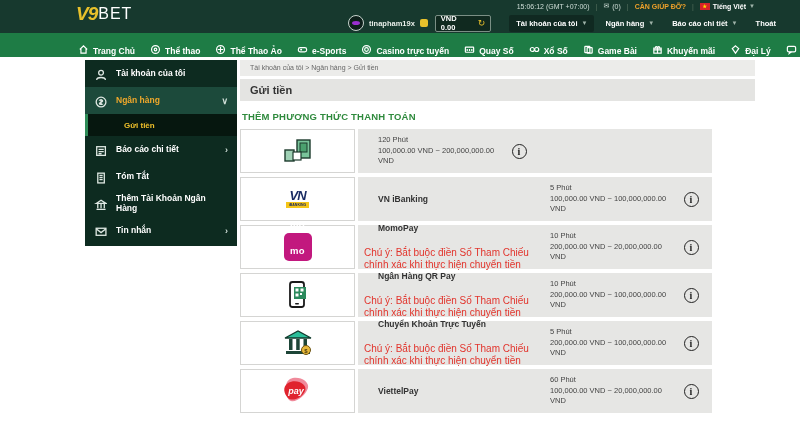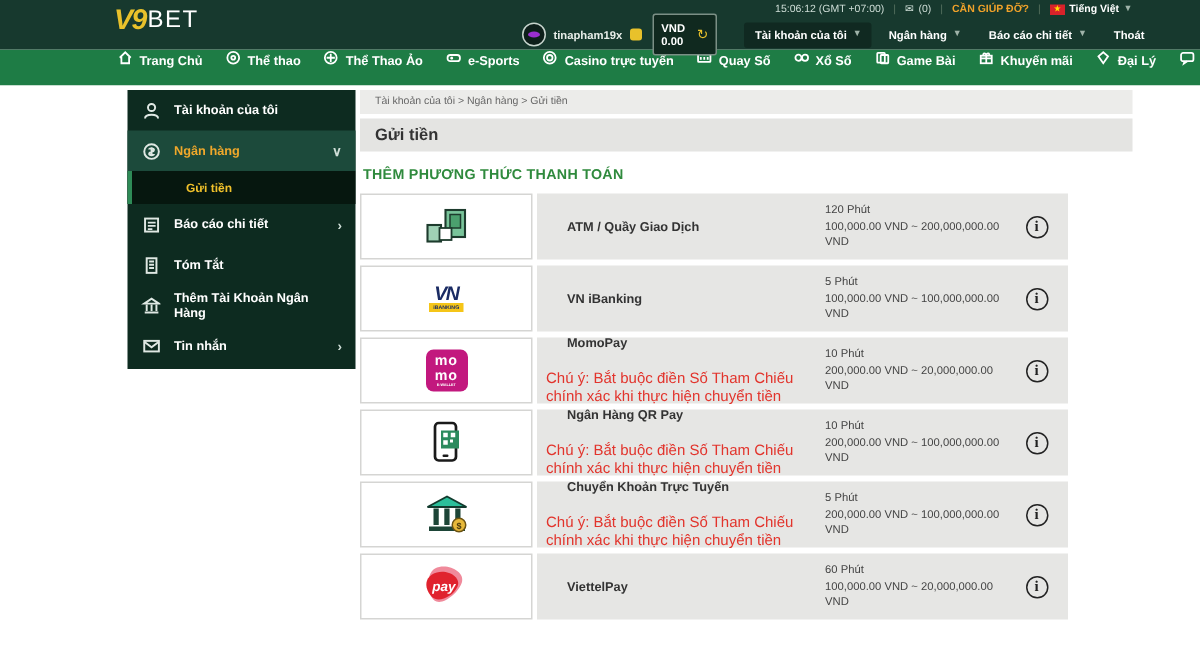--- a/index.html
+++ b/index.html
@@ -16,29 +16,29 @@
   .topbar-row1 .sep { color:#56705f; }
   .help { color:#f0a22a; font-weight:bold; cursor:pointer; }
   .flag { display:inline-block; width:10px; height:7px; background:#d8222a; color:#ffde00; font-size:5px; line-height:7px; text-align:center; }
   .lang { cursor:pointer; display:flex; align-items:center; gap:3px; color:#fff; font-weight:bold; }
   .caret { font-size:6px; color:#9fb3a9; }
   .topbar-row2 { position:absolute; left:348px; right:45px; top:13px; height:20px; display:flex; align-items:center; }
   .avatar { width:16px; height:16px; border-radius:50%; background:#0d1f1a; border:1px solid #c7d4cd; position:relative; cursor:pointer; flex:none; }
   .avatar::after { content:""; position:absolute; left:3px; top:5px; width:8px; height:4px; border-radius:50%; background:#9b2fd0; }
   .username { font-size:7.5px; font-weight:bold; margin-left:5px; color:#e8eee9; }
   .member-badge { width:8px; height:8px; background:#e8c12b; border-radius:2px; margin-left:5px; flex:none; cursor:pointer; }
-  .balance { margin-left:7px; background:#10291f; border:1px solid #7b8f85; border-radius:2px; height:28px; display:flex; align-items:center; padding:0 5px; gap:8px; cursor:pointer; }
+  .balance { margin-left:7px; background:#10291f; border:1px solid #7b8f85; border-radius:2px; height:17px; display:flex; align-items:center; padding:0 5px; gap:21px; cursor:pointer; }
   .balance-amt { font-size:7.5px; font-weight:bold; color:#fff; }
   .refresh { color:#e8c12b; font-size:9px; line-height:9px; }
   .acct-menu { display:flex; align-items:center; margin-left:18px; gap:4px; flex:1; justify-content:space-between; }
   .acct-item { font-size:7.5px; font-weight:bold; color:#fff; padding:4px 7px; cursor:pointer; display:flex; align-items:center; gap:4px; white-space:nowrap; }
   .acct-item.active { background:rgba(0,0,0,0.28); border-radius:2px; }
 
   
-  .mainnav { width:100%; height:24px; background:#1e7c45; display:flex; align-items:flex-start; padding-left:78px; gap:15px; }
+  .mainnav { width:100%; height:24px; background:#1e7c45; display:flex; align-items:flex-end; padding-left:78px; gap:15px; }
   .nav-item { display:flex; align-items:center; gap:4px; color:#fff; font-size:8.5px; font-weight:bold; cursor:pointer; white-space:nowrap; }
   .nav-item svg { width:11px; height:11px; stroke:#fff; fill:none; stroke-width:1.3; }
 
   
   .bodywrap { position:relative; width:100%; height:374px; background:#fff; }
   .sidebar { position:absolute; left:85px; top:3px; width:152px; background:#0d2b20; padding-bottom:2px; }
   .sb-item { display:flex; align-items:center; height:27px; padding:0 9px; cursor:pointer; color:#fff; }
   .sb-item.active { background:#1c4a3b; }
   .sb-item.active .sb-label { color:#f0a82b; }
   .sb-icon { width:13px; height:13px; flex:none; margin-right:9px; }
@@ -62,21 +62,21 @@
   .m-name { font-size:8.5px; font-weight:bold; color:#333; }
   .m-note { font-size:10px; color:#e2342c; margin-top:14px; margin-left:-14px; line-height:1.2; }
   .m-meta { width:128px; flex:none; font-size:7.5px; color:#444; line-height:1.4; }
   .m-info { width:26px; flex:none; display:flex; justify-content:center; }
   .info-circle { width:15px; height:15px; border:1.4px solid #222; border-radius:50%; font-family:"Liberation Serif", serif; font-size:10px; font-weight:bold; color:#222; text-align:center; line-height:13px; }
 
   
   .vn-logo { text-align:center; }
   .vn-logo .vn-main { font-size:13px; font-weight:bold; font-style:italic; color:#1a2b63; letter-spacing:-1px; line-height:11px; }
   .vn-logo .vn-sub { display:block; background:#f5c518; color:#1a2b63; font-size:3.5px; font-weight:bold; padding:1px 3px; margin-top:1px; }
-  .momo-logo { width:28px; height:28px; background:#c2187e; border-radius:5px; color:#fff; font-weight:bold; font-size:9.5px; line-height:9.5px; display:flex; flex-direction:column; align-items:center; justify-content:center; letter-spacing:0.5px; }
+  .momo-logo { width:28px; height:28px; background:#c2187e; border-radius:5px; color:#fff; font-weight:bold; font-size:9.5px; line-height:9.5px; display:flex; flex-direction:column; align-items:center; justify-content:center; letter-spacing:0.5px;gap:16px; }
   .momo-logo small { font-size:2.5px; letter-spacing:0; line-height:3px; }
 </style>
 </head>
 <body>
 
 <div class="page">
 
   <header class="topbar">
     <div class="logo">
       <span class="logo-v9">V9</span>
@@ -287,24 +287,20 @@
           <div class="method-row">
     <div class="logo-box">
               <svg width="34" height="26" viewBox="0 0 34 26">
                 <rect x="16" y="2" width="13" height="18" fill="#79c49a" stroke="#1d3b2d" stroke-width="1.4"></rect>
                 <rect x="19" y="5" width="7" height="9" fill="#4ba06e" stroke="#1d3b2d" stroke-width="1"></rect>
                 <rect x="4" y="12" width="9" height="11" fill="#9fd1b5" stroke="#1d3b2d" stroke-width="1.4"></rect>
                 <rect x="12" y="14" width="8" height="8" fill="#fff" stroke="#1d3b2d" stroke-width="1.2"></rect>
               </svg>
             </div>
     <div class="method-panel">
-      <div class="m-text">
-        <div class="m-name">ATM / Quầy Giao Dịch</div>
-
-      </div>
       <div class="m-meta">
         <div class="m-duration">120 Phút</div>
         <div class="m-limits">100,000.00 VND ~ 200,000,000.00 VND</div>
       </div>
       <div class="m-info">
         <span class="info-circle">i</span>
       </div>
     </div>
   </div>
           <div class="method-row">

